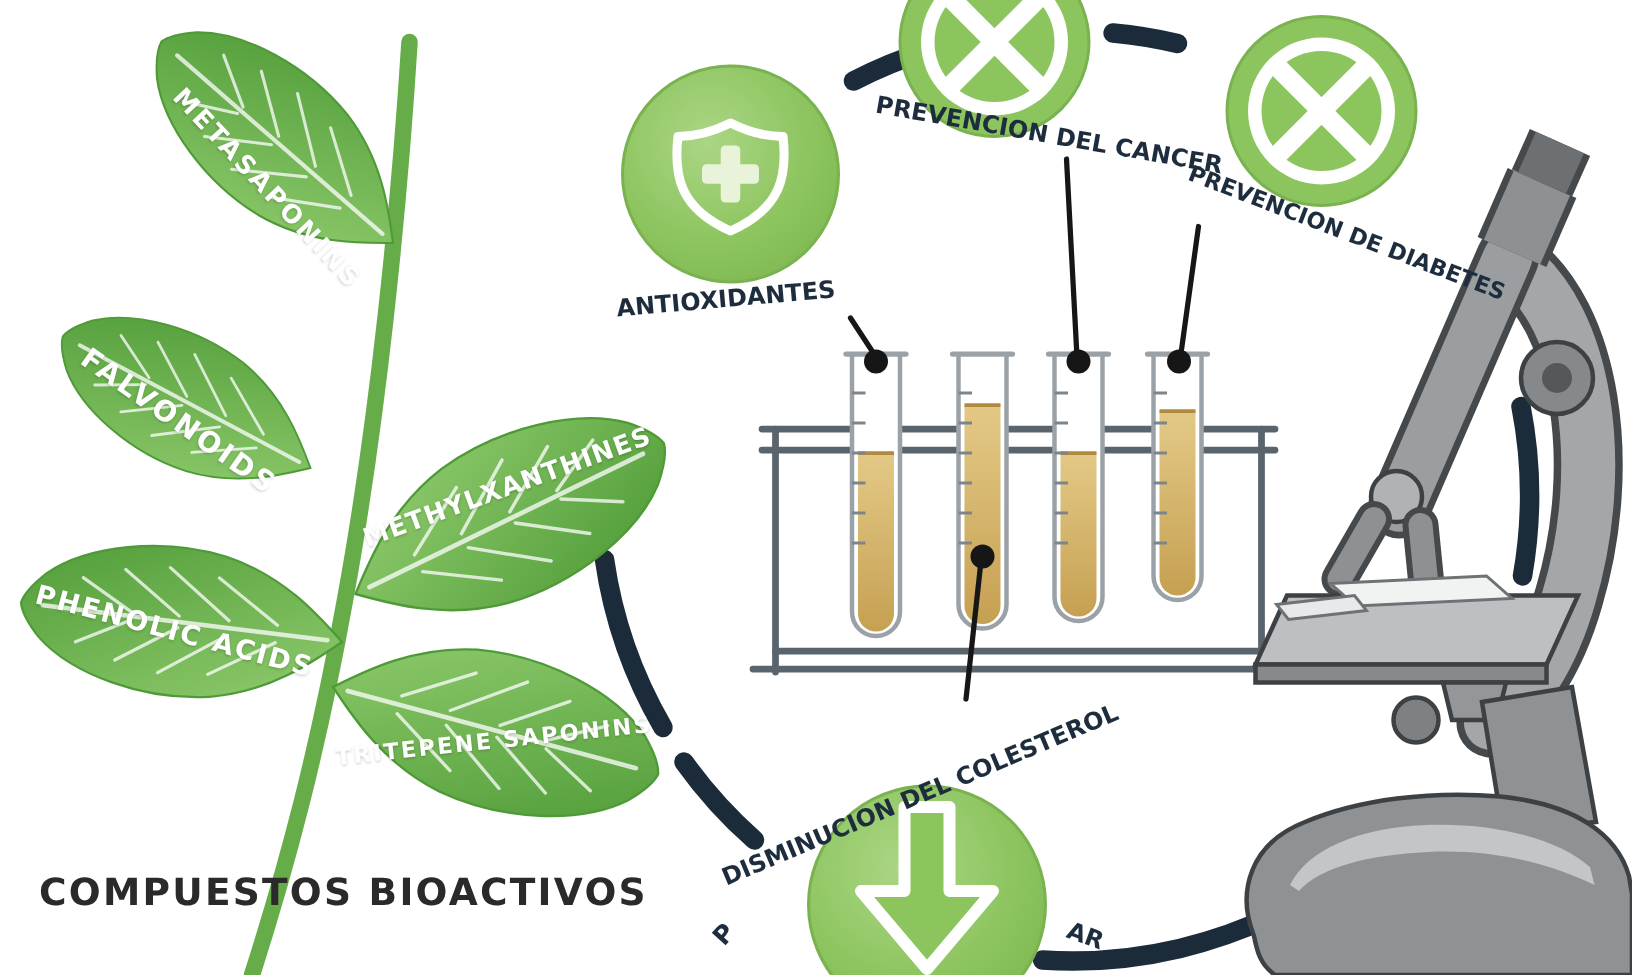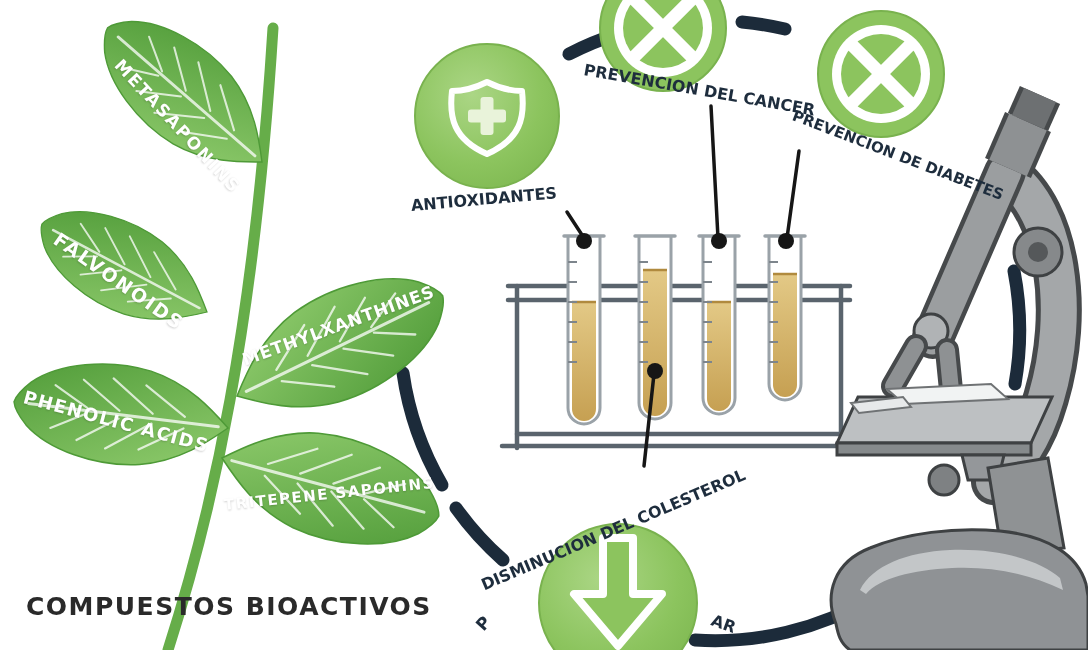--- a/index.html
+++ b/index.html
@@ -2,21 +2,21 @@
 <html><head>
 <meta charset="utf-8">
 <style>
   html,body{margin:0;padding:0;background:#ffffff;}
   .frame{position:relative;width:1088px;height:650px;overflow:hidden;background:#ffffff;
          font-family:"DejaVu Sans", sans-serif;}
   .frame svg{position:absolute;left:0;top:0;}
   .leaf-t{position:absolute;color:#ffffff;font-weight:bold;white-space:nowrap;
           transform-origin:0 50%;text-shadow:0 1px 2px rgba(0,0,0,.18);}
   .t{position:absolute;color:#1e2d3d;font-weight:bold;white-space:nowrap;transform-origin:0 50%;}
-  .title{position:absolute;left:26px;top:592px;font-size:25px;letter-spacing:1.5px;
+  .title{position:absolute;left:26px;top:580px;font-size:25px;letter-spacing:1.5px;
          color:#2a2a2a;font-weight:bold;white-space:nowrap;}
 </style>
 </head>
 <body>
 
 <div class="frame">
 
 <svg width="1088" height="650" viewBox="0 0 1088 650">
   <defs>
     <linearGradient id="leafGrad" x1="0" y1="0" x2="1" y2="1">

